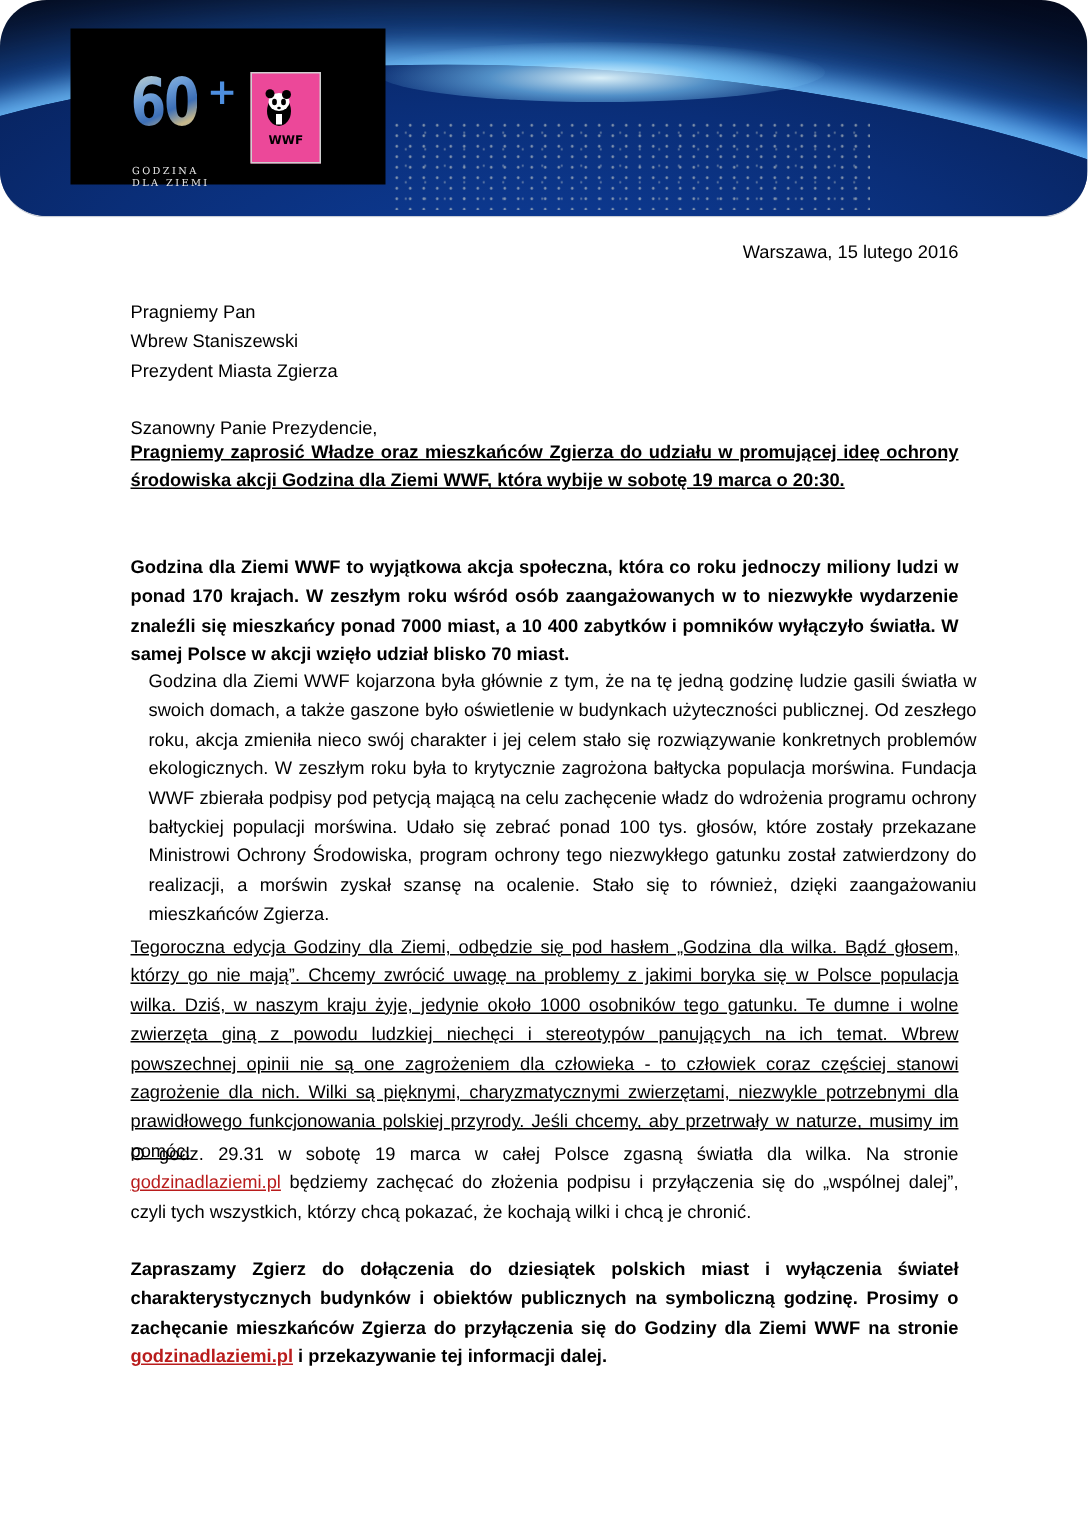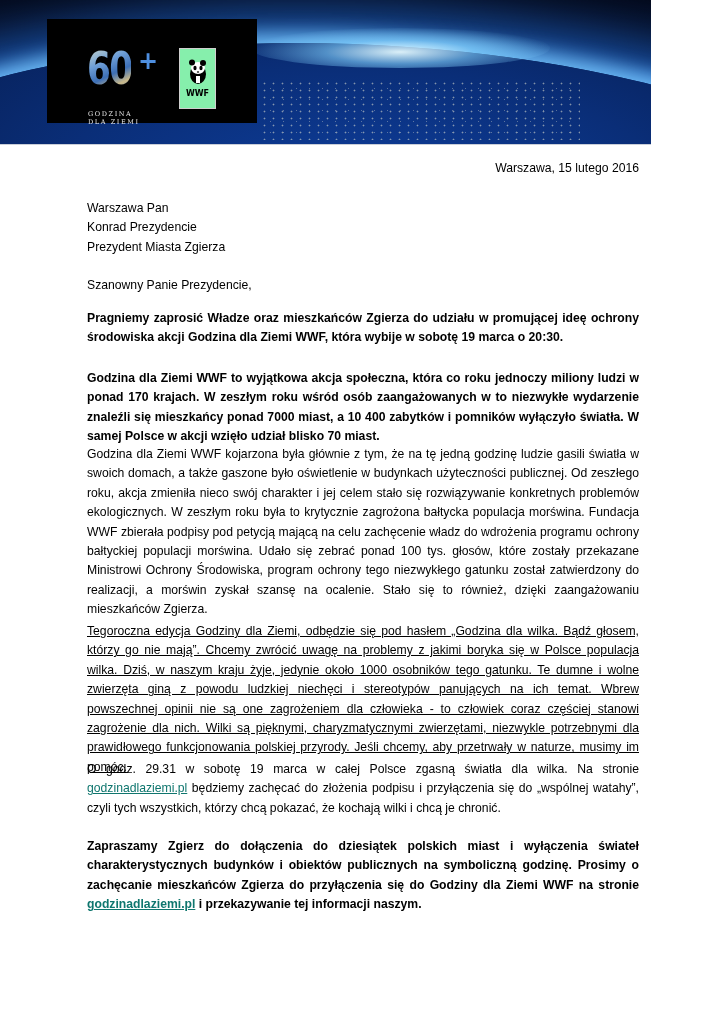--- a/index.html
+++ b/index.html
@@ -11,27 +11,28 @@
     width: 725px;
     height: 1024px;
     position: relative;
     overflow: hidden;
     font-family: "Liberation Sans", sans-serif;
     color: #000;
   }
   .banner {
     position: absolute;
     left: 0; top: 0;
-    width: 651px;
+    width: 725px;
     height: 144px;
     overflow: hidden;
     background:
       radial-gradient(ellipse 420px 95px at 400px 155px, rgba(20,70,170,0.0) 0%, rgba(0,0,0,0) 100%),
       linear-gradient(180deg, #040a1c 0%, #061434 45%, #0a2d6e 70%, #0b2a63 100%);
     border-bottom: 1px solid #c9ced8;
+    border-radius: 31px;
   }
   .banner .glow {
     position: absolute;
     left: -180px;
     top: 45px;
     width: 1100px;
     height: 380px;
     border-radius: 50%;
     background: radial-gradient(ellipse at 50% 40%, #0e3f9e 0%, #0a2e78 40%, #071f55 70%, #051436 100%);
     box-shadow: 0 -6px 18px 4px rgba(120,200,255,0.85), 0 -22px 50px 14px rgba(40,130,255,0.55);
@@ -96,26 +97,27 @@
     left: 41px;
     top: 91px;
     font-family: "DejaVu Serif", serif;
     font-size: 6.5px;
     letter-spacing: 1.6px;
     line-height: 8px;
     color: #e6e6e6;
   }
   .wwf-box {
     position: absolute;
-    left: 132px;
+    left: 120px;
     top: 29px;
     width: 35px;
     height: 59px;
-    background: #86efac;
+    background: #ec4899;
     border: 1px solid #cfcfcf;
+    padding-left: 10px;
   }
   .wwf-panda {
     position: absolute;
     left: 7px; top: 10px;
     width: 22px; height: 26px;
   }
   .wwf-text {
     position: absolute;
     left: 0; right: 0;
     top: 40px;
@@ -151,28 +153,28 @@
     top: 276px;
     left: 0;
   }
   .para {
     position: absolute;
     left: 0;
     width: 552px;
     text-align: justify;
   }
   .bold { font-weight: bold; }
-  .p1 { top: 309px; }
+  .p1 { top: 292px; text-decoration: underline; }
   .p2 { top: 369px; font-weight: bold; }
-  .p3 { top: 445px; }
+  .p3 { top: 445px; margin-left: 12px; }
   .p4 { top: 622px; text-decoration: underline; }
   .p5 { top: 760px; }
   .p6 { top: 837px; }
   a.link {
-    color: #0f766e;
+    color: #b91c1c;
     text-decoration: underline;
   }
 </style>
 </head>
 <body>
 
 <div class="banner">
   <div class="glow"></div>
   <div class="flare"></div>
   <div class="cities"></div>
@@ -197,31 +199,31 @@
       </svg>
       <div class="wwf-text">WWF</div>
     </div>
   </div>
 </div>
 
 <div class="content">
   <div class="date">Warszawa, 15 lutego 2016</div>
 
   <div class="addr">
-    <div>Warszawa Pan</div>
-    <div>Konrad Prezydencie</div>
+    <div>Pragniemy Pan</div>
+    <div>Wbrew Staniszewski</div>
     <div>Prezydent Miasta Zgierza</div>
   </div>
 
   <div class="salutation">Szanowny Panie Prezydencie,</div>
 
   <div class="para p1 bold">Pragniemy zaprosić Władze oraz mieszkańców Zgierza do udziału w promującej ideę ochrony środowiska akcji Godzina dla Ziemi WWF, która wybije w sobotę 19 marca o 20:30.</div>
 
   <div class="para p2">Godzina dla Ziemi WWF to wyjątkowa akcja społeczna, która co roku jednoczy miliony ludzi w ponad 170 krajach. W zeszłym roku wśród osób zaangażowanych w to niezwykłe wydarzenie znaleźli się mieszkańcy ponad 7000 miast, a 10 400 zabytków i pomników wyłączyło światła. W samej Polsce w akcji wzięło udział blisko 70 miast.</div>
 
   <div class="para p3">Godzina dla Ziemi WWF kojarzona była głównie z tym, że na tę jedną godzinę ludzie gasili światła w swoich domach, a także gaszone było oświetlenie w budynkach użyteczności publicznej. Od zeszłego roku, akcja zmieniła nieco swój charakter i jej celem stało się rozwiązywanie konkretnych problemów ekologicznych. W zeszłym roku była to krytycznie zagrożona bałtycka populacja morświna. Fundacja WWF zbierała podpisy pod petycją mającą na celu zachęcenie władz do wdrożenia programu ochrony bałtyckiej populacji morświna. Udało się zebrać ponad 100 tys. głosów, które zostały przekazane Ministrowi Ochrony Środowiska, program ochrony tego niezwykłego gatunku został zatwierdzony do realizacji, a morświn zyskał szansę na ocalenie. Stało się to również, dzięki zaangażowaniu mieszkańców Zgierza.</div>
 
   <div class="para p4">Tegoroczna edycja Godziny dla Ziemi, odbędzie się pod hasłem „Godzina dla wilka. Bądź głosem, którzy go nie mają”. Chcemy zwrócić uwagę na problemy z jakimi boryka się w Polsce populacja wilka. Dziś, w naszym kraju żyje, jedynie około 1000 osobników tego gatunku. Te dumne i wolne zwierzęta giną z powodu ludzkiej niechęci i stereotypów panujących na ich temat. Wbrew powszechnej opinii nie są one zagrożeniem dla człowieka  - to człowiek coraz częściej stanowi zagrożenie dla nich. Wilki są pięknymi, charyzmatycznymi zwierzętami, niezwykle potrzebnymi dla prawidłowego funkcjonowania polskiej przyrody. Jeśli chcemy, aby przetrwały w naturze, musimy im pomóc.</div>
 
-  <div class="para p5"><span>O godz. 29.31 w sobotę 19 marca w całej Polsce zgasną światła dla wilka. Na stronie </span><a class="link" href="#">godzinadlaziemi.pl</a><span> będziemy zachęcać do złożenia podpisu i przyłączenia się do „wspólnej watahy”, czyli tych wszystkich, którzy chcą pokazać, że kochają wilki i chcą je chronić.</span></div>
-
-  <div class="para p6 bold"><span>Zapraszamy Zgierz do dołączenia do dziesiątek polskich miast i wyłączenia świateł charakterystycznych budynków i obiektów publicznych na symboliczną godzinę. Prosimy o zachęcanie mieszkańców Zgierza do przyłączenia się do Godziny dla Ziemi WWF na stronie </span><a class="link" href="#">godzinadlaziemi.pl</a><span> i przekazywanie tej informacji naszym.</span></div>
+  <div class="para p5"><span>O godz. 29.31 w sobotę 19 marca w całej Polsce zgasną światła dla wilka. Na stronie </span><a class="link" href="#">godzinadlaziemi.pl</a><span> będziemy zachęcać do złożenia podpisu i przyłączenia się do „wspólnej dalej”, czyli tych wszystkich, którzy chcą pokazać, że kochają wilki i chcą je chronić.</span></div>
+
+  <div class="para p6 bold"><span>Zapraszamy Zgierz do dołączenia do dziesiątek polskich miast i wyłączenia świateł charakterystycznych budynków i obiektów publicznych na symboliczną godzinę. Prosimy o zachęcanie mieszkańców Zgierza do przyłączenia się do Godziny dla Ziemi WWF na stronie </span><a class="link" href="#">godzinadlaziemi.pl</a><span> i przekazywanie tej informacji dalej.</span></div>
 </div>
 
 </body></html>

